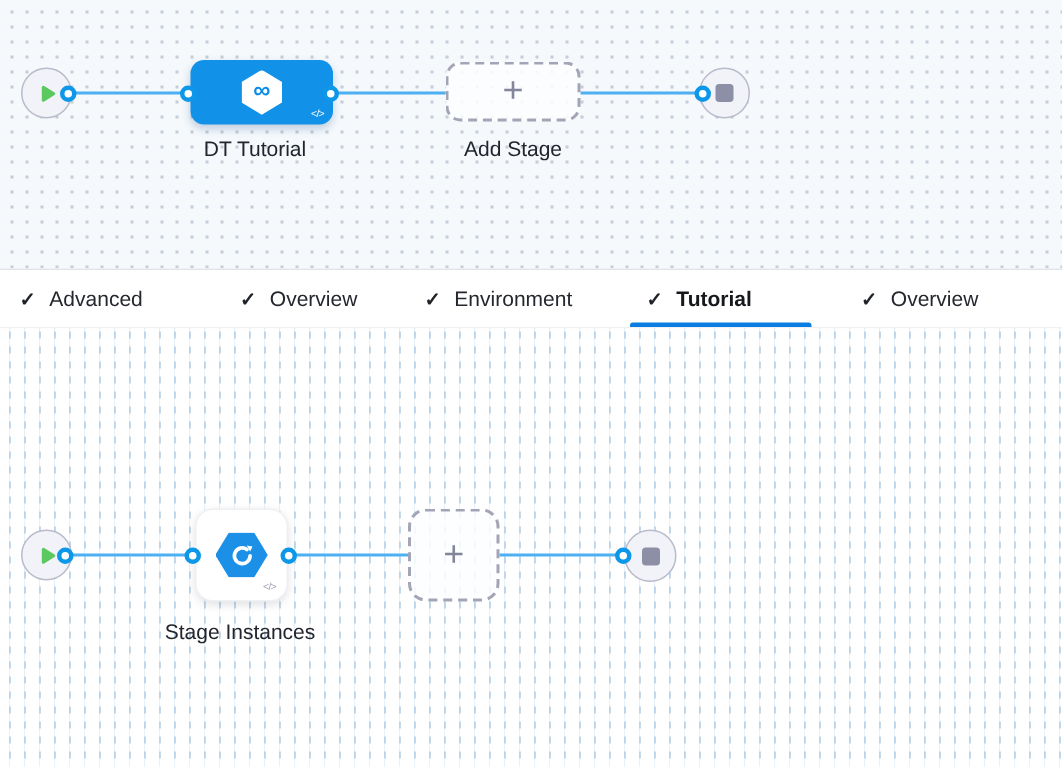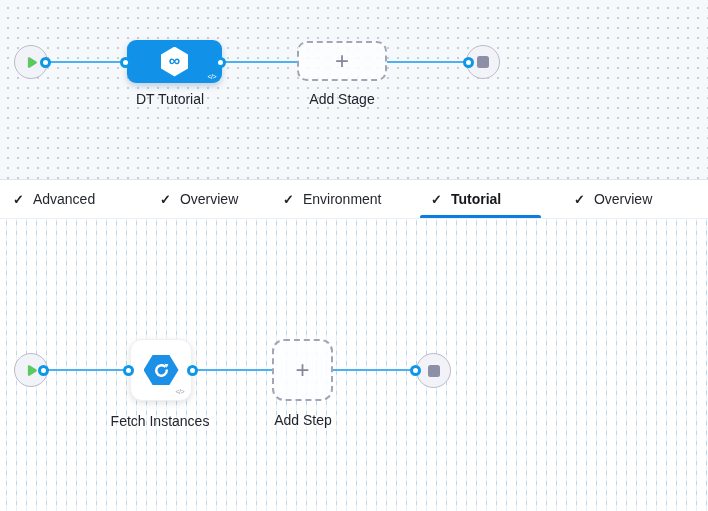--- a/index.html
+++ b/index.html
@@ -192,17 +192,16 @@
 
     <div class="dashed-box add-step-box">
       <span class="plus-glyph">+</span>
     </div>
 
     <div class="conn-dot" style="left:410px; top:146px;"></div>
     <div class="round-node" style="left:416px; top:134px; width:35px; height:35px;">
       <div class="stop-square"></div>
     </div>
 
-    <div class="graph-label" style="left:90px; top:194px; width:140px;">Fetch Instances</div>
-    <div class="graph-label" style="left:244px; top:193px; width:118px;">Add Step</div>
+    <div class="graph-label" style="left:90px; top:194px; width:140px;">Stage Instances</div>
   </div>
 
 </div>
 
 </body></html>

